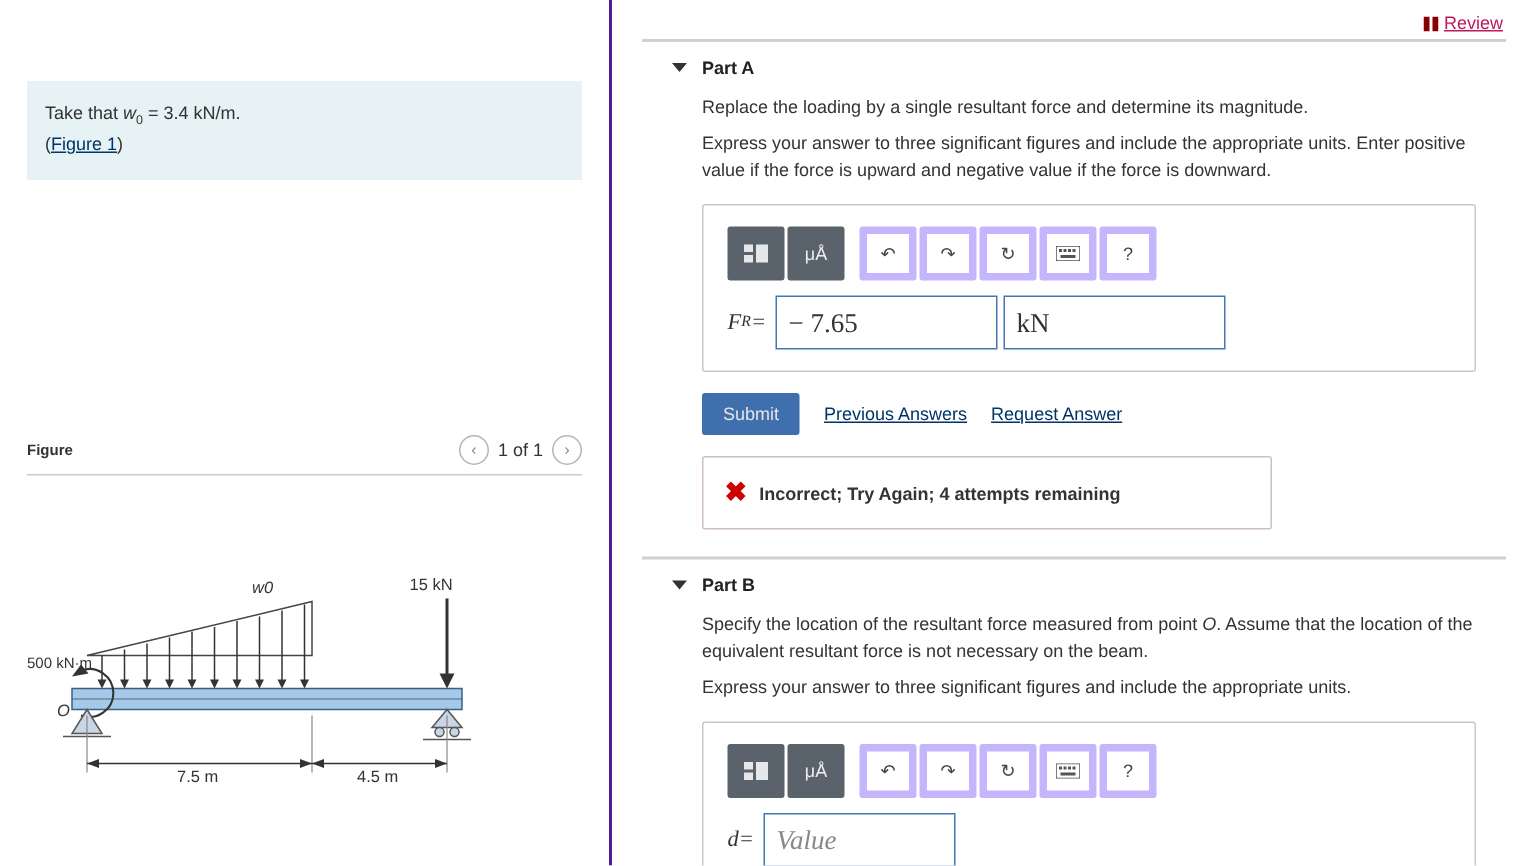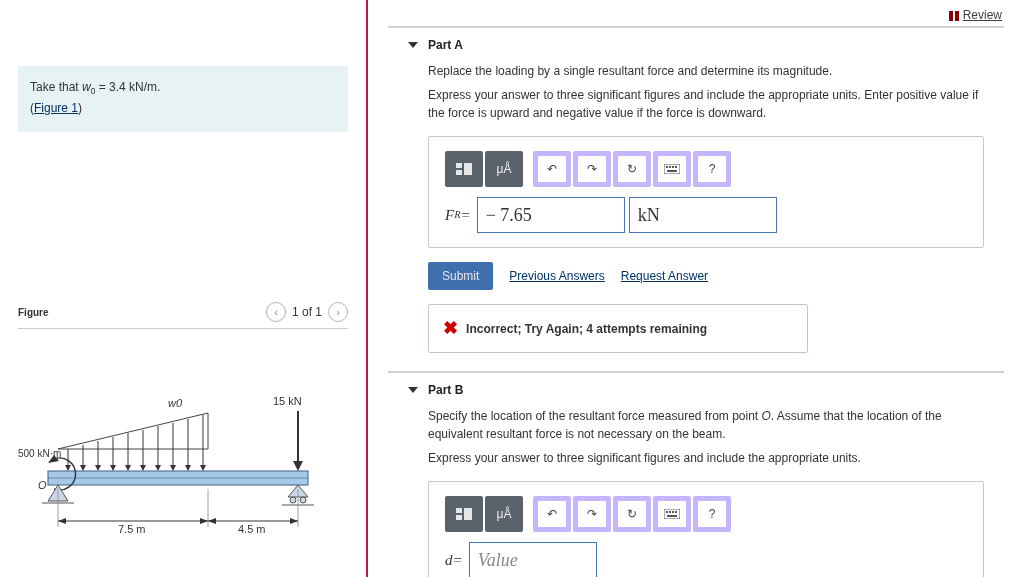--- a/index.html
+++ b/index.html
@@ -1,19 +1,19 @@
 <!DOCTYPE html>
 <html><head>
 <meta charset="utf-8">
 <style>
   html,body{margin:0;padding:0;font-family:Arial,Helvetica,sans-serif;font-size:12px;color:#333;background:#fff}
   .page{display:flex;width:1024px;height:577px;overflow:hidden}
-  .left{width:368px;border-right:2px solid #be185d;padding:26px 18px 0 18px;box-sizing:border-box}
+  .left{width:408px;border-right:2px solid #4c1d95;padding:14px 18px 0 18px;box-sizing:border-box}
   .right{flex:1;padding:0 20px 0 20px;box-sizing:border-box;position:relative}
-  .review{position:absolute;top:8px;right:22px;color:#404040;text-decoration:underline;font-size:12px;display:flex;align-items:center;gap:4px}
+  .review{position:absolute;top:8px;right:22px;color:#be185d;text-decoration:underline;font-size:12px;display:flex;align-items:center;gap:4px}
   .review-ico{width:10px;height:10px;display:inline-block}
   .prompt-box{background:#e6f2f3;padding:12px 12px 14px 12px;margin-top:40px;font-size:12px;line-height:1.6}
   .prompt-box a{color:#036;text-decoration:underline}
   .fig-head{display:flex;justify-content:space-between;align-items:center;margin-top:170px;padding-bottom:6px;border-bottom:1px solid #ccc}
   .fig-head h3{margin:0;font-size:10px;font-weight:bold;color:#333}
   .pager{display:flex;align-items:center;gap:6px;font-size:12px;color:#333}
   .pgbtn{width:18px;height:18px;border:1px solid #b5b5b5;border-radius:50%;display:flex;align-items:center;justify-content:center;color:#888;font-size:11px;background:#fff}
   .fig-img{margin-top:52px}
   .part{margin-top:18px;border-top:2px solid #d0d0d0}
   .part-hd{display:flex;align-items:center;gap:10px;padding:10px 0 10px 20px;font-weight:bold;font-size:12px;color:#222}

